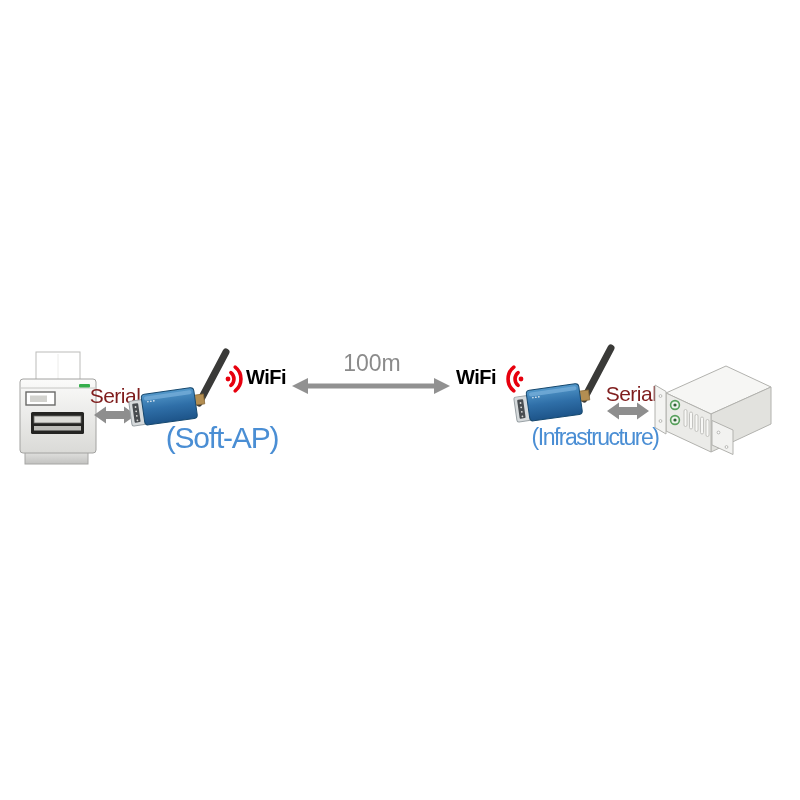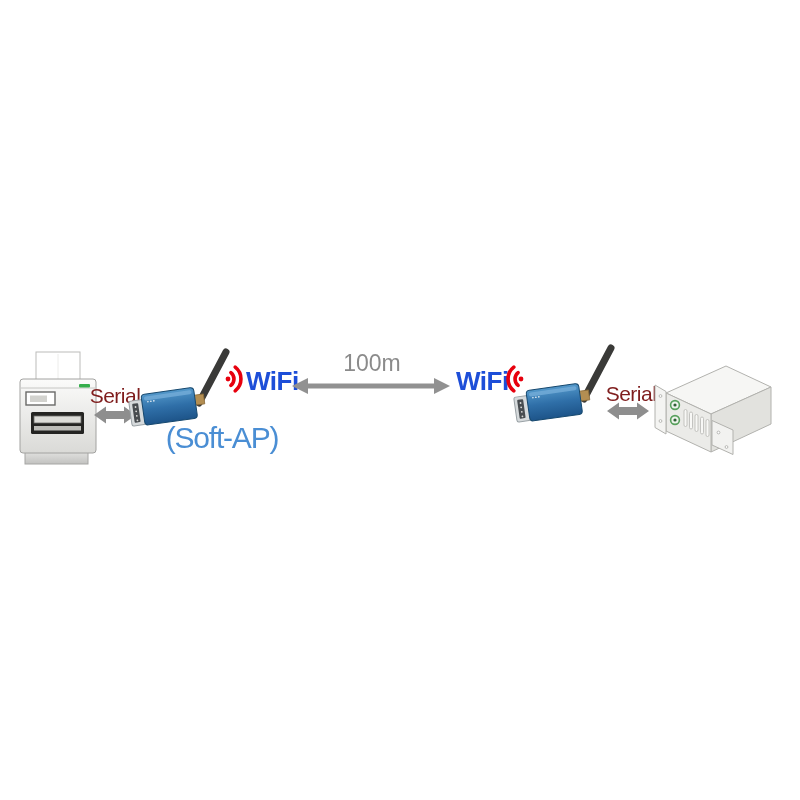--- a/index.html
+++ b/index.html
@@ -2,21 +2,21 @@
 <html><head>
 <meta charset="utf-8">
 <style>
   html,body{margin:0;padding:0;background:#ffffff;}
   .canvas{
     position:relative;width:800px;height:800px;background:#ffffff;overflow:hidden;
     font-family:"Liberation Sans", sans-serif;
   }
   .abs{position:absolute;}
   .serial-label{font-size:21px;color:#7f1d1d;text-align:center;letter-spacing:-0.5px;}
-  .wifi-label{font-size:26px;font-weight:bold;color:#1d4ed8;letter-spacing:-0.5px;}
+  .wifi-label{font-size:20px;font-weight:bold;color:#000000;letter-spacing:-0.5px;}
   .distance-label{font-size:23px;color:#8b8b8b;text-align:center;}
   .mode-label{color:#4a8ed4;text-align:center;white-space:nowrap;}
   .softap{font-size:30px;letter-spacing:-1.2px;}
   .infra{font-size:23px;letter-spacing:-1.5px;}
   svg{display:block;}
 </style>
 </head>
 <body>
 
 <div class="canvas">
@@ -123,20 +123,21 @@
       <g>
         <rect x="15" y="49" width="53" height="31" rx="3.5" fill="url(#abody)" stroke="#17496f"></rect>
         <rect x="17.5" y="51.5" width="48" height="4" rx="2" fill="#74add8" opacity="0.8"></rect>
         <circle cx="21" cy="57" r="0.8" fill="#e8f0f6"></circle>
           <circle cx="24" cy="57" r="0.8" fill="#e8f0f6"></circle>
         <circle cx="27" cy="57" r="0.8" fill="#e8f0f6"></circle>
       </g>
     </g>
   </svg>
 
+  <div class="abs mode-label infra" style="left:515px;top:424px;width:160px;">(Infrastructure)</div>
 
   <div class="abs serial-label" style="left:602px;top:382px;width:58px;">Serial</div>
   <svg class="abs" style="left:605px;top:400px;" width="46" height="22" viewBox="0 0 44 22">
     <polygon points="1,11 13,2.5 13,7 31,7 31,2.5 43,11 31,19.5 31,15 13,15 13,19.5" fill="#8e8e8e"></polygon>
   </svg>
 
   <svg class="abs" style="left:653px;top:358px;" width="120" height="100" viewBox="0 0 120 100">
     <polygon points="13,35 73,8 118,29 58,56" fill="#f6f6f4" stroke="#b2b2ae"></polygon>
     <polygon points="58,56 118,29 118,66 58,94" fill="#e2e2de" stroke="#b2b2ae"></polygon>
     <polygon points="13,35 58,56 58,94 13,73" fill="#ebebe8" stroke="#b2b2ae"></polygon>

